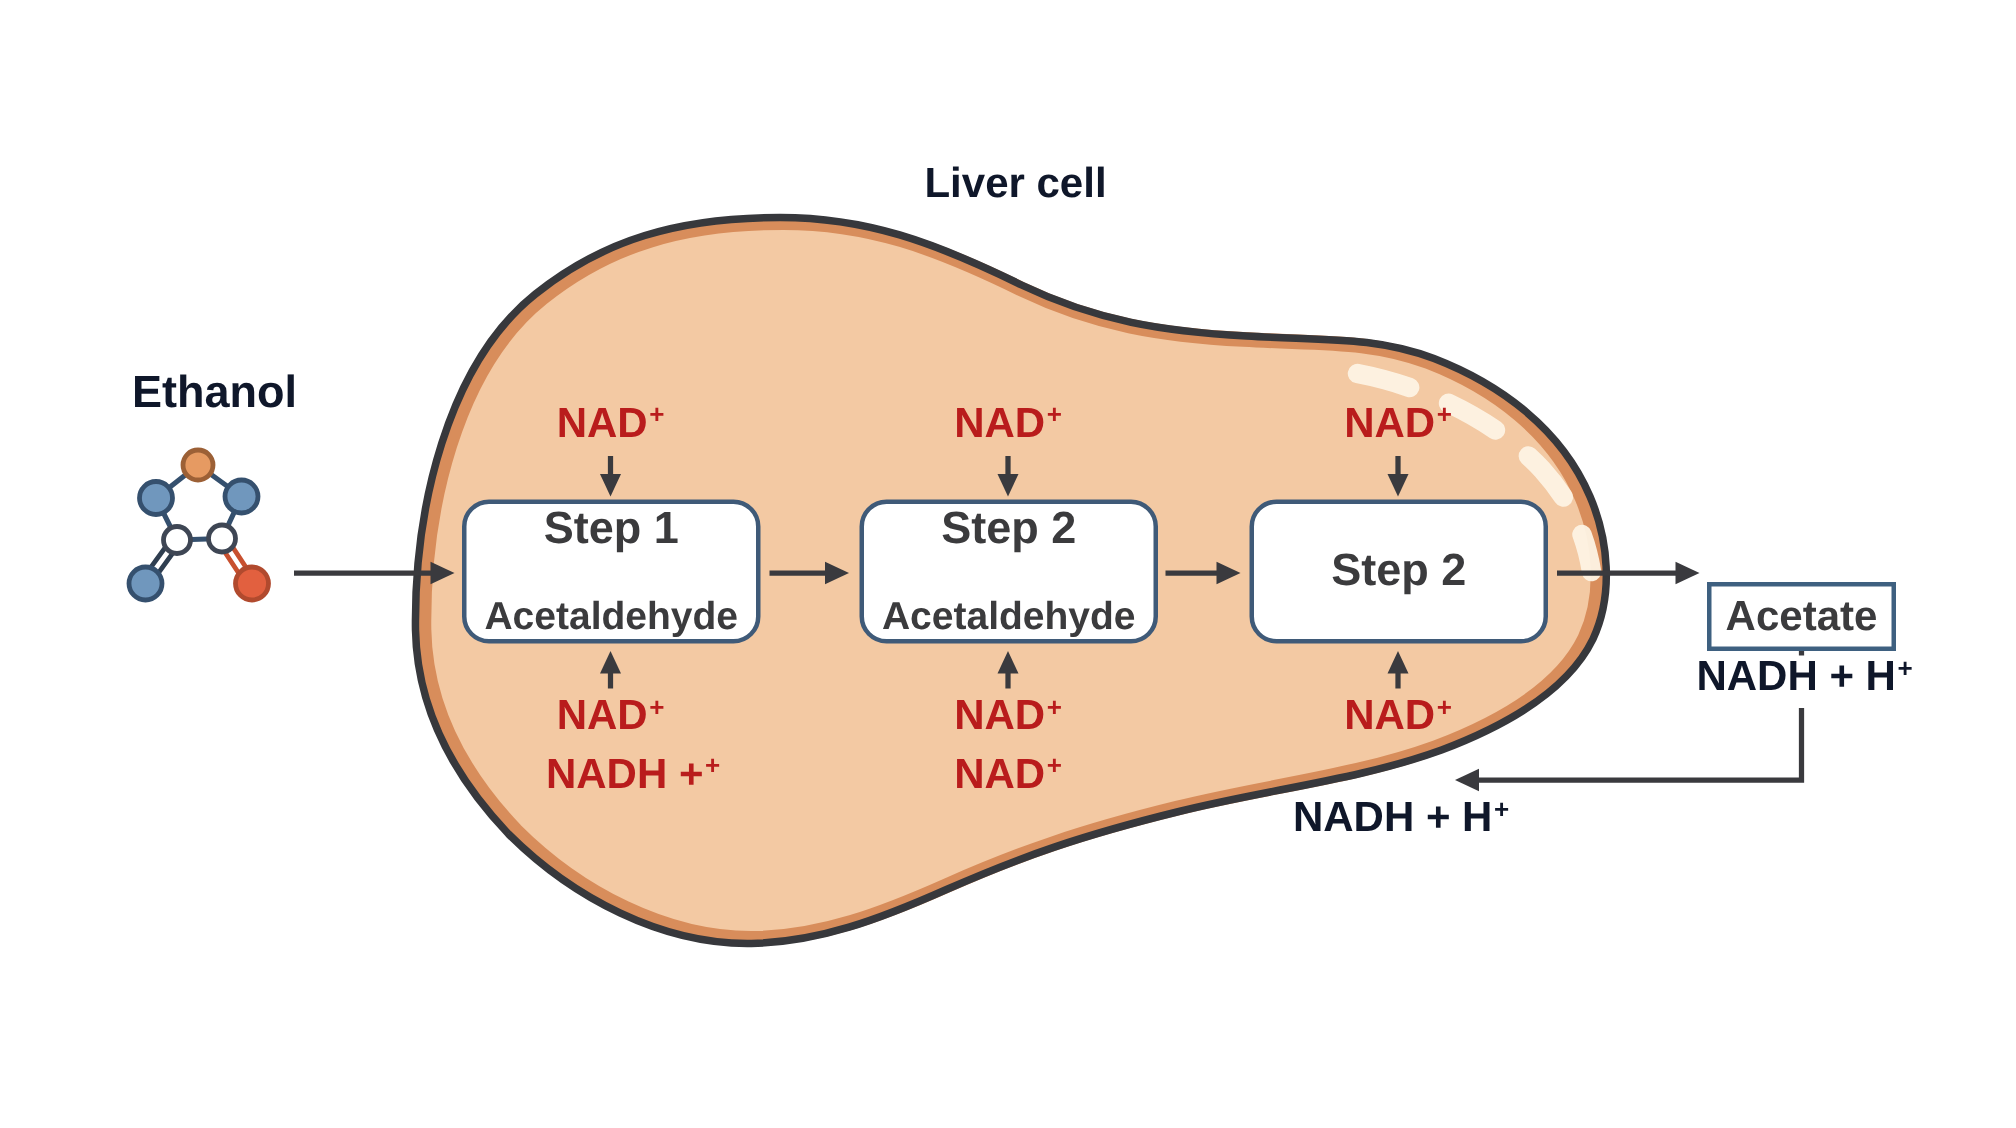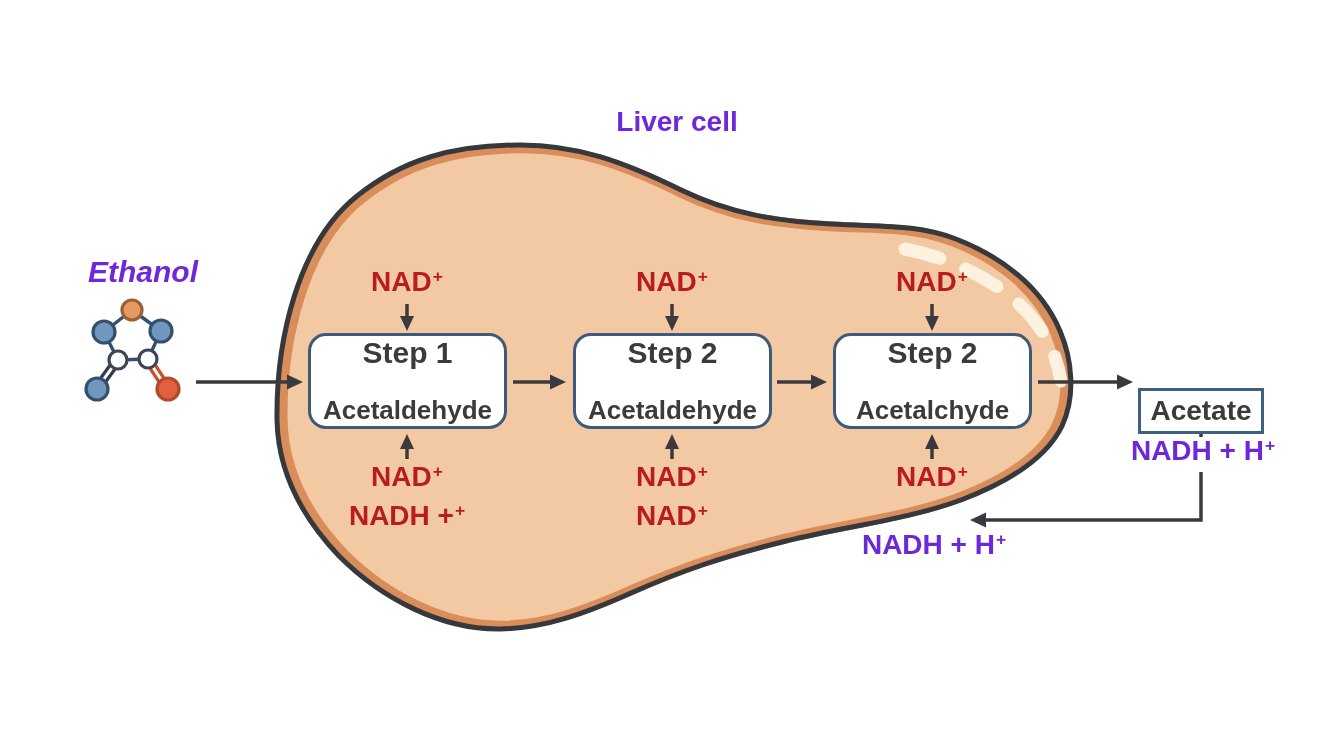--- a/index.html
+++ b/index.html
@@ -3,21 +3,21 @@
 <meta charset="utf-8">
 <style>
   html,body{margin:0;padding:0;background:#ffffff;}
   .stage{
     position:relative;width:1344px;height:752px;overflow:hidden;
     background:#ffffff;
     font-family:"Liberation Sans", sans-serif;
   }
   .stage svg{position:absolute;left:0;top:0;}
   .lbl{
-    position:absolute;font-weight:bold;color:#6d28d9;white-space:nowrap;
+    position:absolute;font-weight:bold;color:#0f172a;white-space:nowrap;
     line-height:1.05;
   }
   .ctr{transform:translateX(-50%);}
   .cof{color:#b91c1c;}
   .t28{font-size:28px;}
   .t30{font-size:30px;}
   sup.sp{
     font-size:0.62em;vertical-align:baseline;position:relative;top:-0.5em;margin-left:1px;
   }
   .step-box{
@@ -145,44 +145,43 @@
 
       <g>
         <path d="M 1201,472 L 1201,520 L 986,520" fill="none"></path>
         <polygon points="970,520 986,512.5 986,527.5" stroke="none"></polygon>
       </g>
     </g>
   </svg>
 
   <div class="lbl ctr t28" style="left:677px;top:107px;">Liver cell</div>
 
-  <div class="lbl t30" style="left:88px;top:256px;font-style:italic;">Ethanol</div>
+  <div class="lbl t30" style="left:88px;top:246px;">Ethanol</div>
 
   <div class="lbl ctr cof t28" style="left:407px;top:267px;"><span>NAD</span><sup class="sp">+</sup></div>
   <div class="lbl ctr cof t28" style="left:672px;top:267px;"><span>NAD</span><sup class="sp">+</sup></div>
   <div class="lbl ctr cof t28" style="left:932px;top:267px;"><span>NAD</span><sup class="sp">+</sup></div>
 
   <div class="step-box" style="left:308px;">
     <div class="step-name">Step 1</div>
     <div class="step-substrate">Acetaldehyde</div>
   </div>
   <div class="step-box" style="left:573px;">
     <div class="step-name">Step 2</div>
     <div class="step-substrate">Acetaldehyde</div>
   </div>
   <div class="step-box" style="left:833px;">
     <div class="step-name">Step 2</div>
-    <div class="step-substrate">Acetalchyde</div>
   </div>
 
   <div class="lbl ctr cof t28" style="left:407px;top:462px;"><span>NAD</span><sup class="sp">+</sup></div>
   <div class="lbl ctr cof t28" style="left:672px;top:462px;"><span>NAD</span><sup class="sp">+</sup></div>
   <div class="lbl ctr cof t28" style="left:932px;top:462px;"><span>NAD</span><sup class="sp">+</sup></div>
 
-  <div class="lbl ctr cof t28" style="left:407px;top:501px;"><span>NADH +</span><sup class="sp">+</sup></div>
+  <div class="lbl ctr cof t28" style="left:422px;top:501px;"><span>NADH +</span><sup class="sp">+</sup></div>
   <div class="lbl ctr cof t28" style="left:672px;top:501px;"><span>NAD</span><sup class="sp">+</sup></div>
 
   <div class="acetate-box">
     <span>Acetate</span>
   </div>
 
   <div class="lbl ctr t28" style="left:1203px;top:436px;"><span>NADH + H</span><sup class="sp">+</sup></div>
 
   <div class="lbl ctr t28" style="left:934px;top:530px;"><span>NADH + H</span><sup class="sp">+</sup></div>
 

